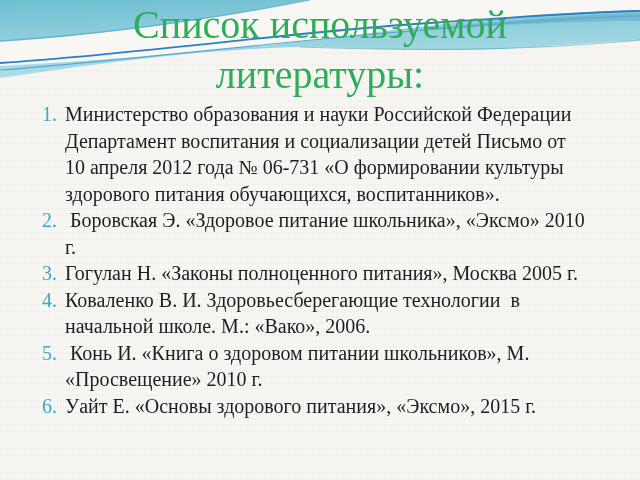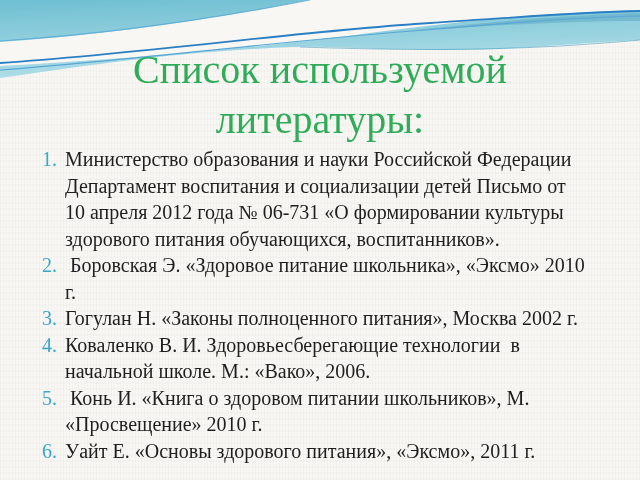--- a/index.html
+++ b/index.html
@@ -22,21 +22,20 @@
       repeating-linear-gradient(0deg, rgba(120,115,105,0.028) 0 2px, transparent 2px 6px),
       var(--background,#f8f7f4);
   }
   .wave{
     position:absolute;top:0;left:0;width:640px;height:150px;display:block;
     pointer-events:none;
   }
   .content{position:relative;z-index:1;}
   .title{
     margin:0 auto;
-    padding-top:45px;
     width:520px;
     text-align:center;
     font-size:40px;
     line-height:50px;
     font-weight:400;
     color:var(--title-green,#2fac58);
   }
   ol.refs{
     margin:0;
     padding:1px 50px 0 42px;
@@ -91,30 +90,30 @@
       <li>
         <span class="num">1.</span>
         <span class="txt">Министерство образования и науки Российской Федерации Департамент воспитания и социализации детей Письмо от 10 апреля 2012 года № 06-731 «О формировании культуры здорового питания обучающихся, воспитанников».</span>
       </li>
       <li>
         <span class="num">2.</span>
         <span class="txt">&nbsp;Боровская Э. «Здоровое питание школьника», «Эксмо» 2010 г.</span>
       </li>
       <li>
         <span class="num">3.</span>
-        <span class="txt">Гогулан Н. «Законы полноценного питания», Москва 2002 г.</span>
+        <span class="txt">Гогулан Н. «Законы полноценного питания», Москва 2005 г.</span>
       </li>
       <li>
         <span class="num">4.</span>
         <span class="txt">Коваленко В. И. Здоровьесберегающие технологии&nbsp; в начальной школе. М.: «Вако», 2006.</span>
       </li>
       <li>
         <span class="num">5.</span>
         <span class="txt">&nbsp;Конь И. «Книга о здоровом питании школьников», М. «Просвещение» 2010 г.</span>
       </li>
       <li>
         <span class="num">6.</span>
-        <span class="txt">Уайт Е. «Основы здорового питания», «Эксмо», 2011 г.</span>
+        <span class="txt">Уайт Е. «Основы здорового питания», «Эксмо», 2015 г.</span>
       </li>
     </ol>
 
   </div>
 </div>
 
 </body></html>

